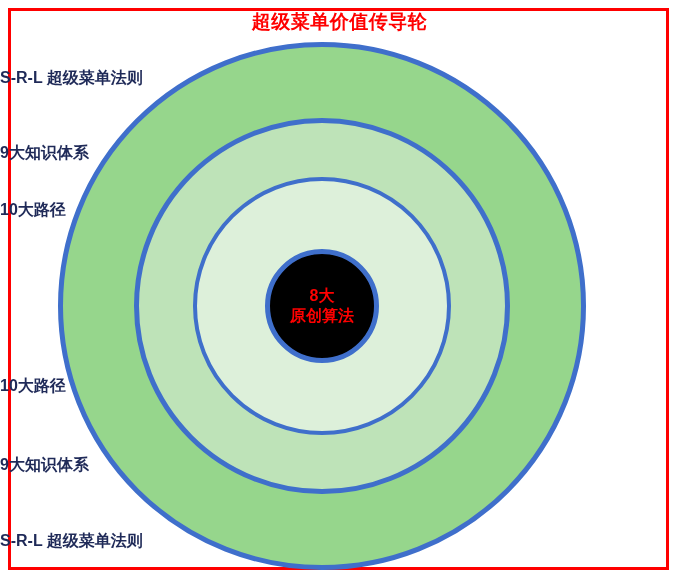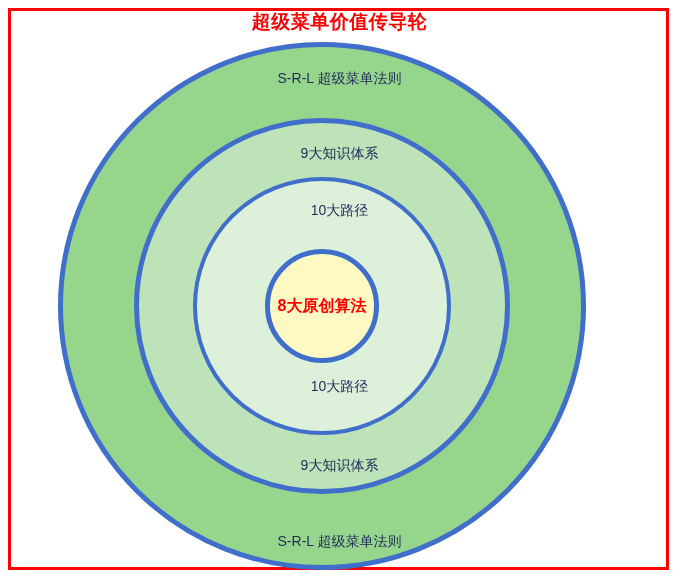--- a/index.html
+++ b/index.html
@@ -74,36 +74,35 @@
     width: 258px;
     height: 258px;
     background: #ddf0da;
     border-width: 4px;
   }
   #ring-core {
     left: 265px;
     top: 249px;
     width: 114px;
     height: 114px;
-    background: #fef9c3;
+    background: #000000;
     border-width: 5px;
     display: flex;
-    flex-direction: row;
+    flex-direction: column;
     align-items: center;
     justify-content: center;
   }
   
   .ring-label {
     position: absolute;
     width: 679px;
     left: 0;
-    text-align: center;
     color: #1f2a58;
-    font-weight: normal;
-    font-size: 14px;
+    font-weight: bold;
+    font-size: 16px;
     white-space: nowrap;
     line-height: 18px;
   }
   #label-outer-top   { top: 69px;  }
   #label-second-top  { top: 144px; }
   #label-third-top   { top: 201px; }
   #label-third-bot   { top: 377px; }
   #label-second-bot  { top: 456px; }
   #label-outer-bot   { top: 532px; }
 

